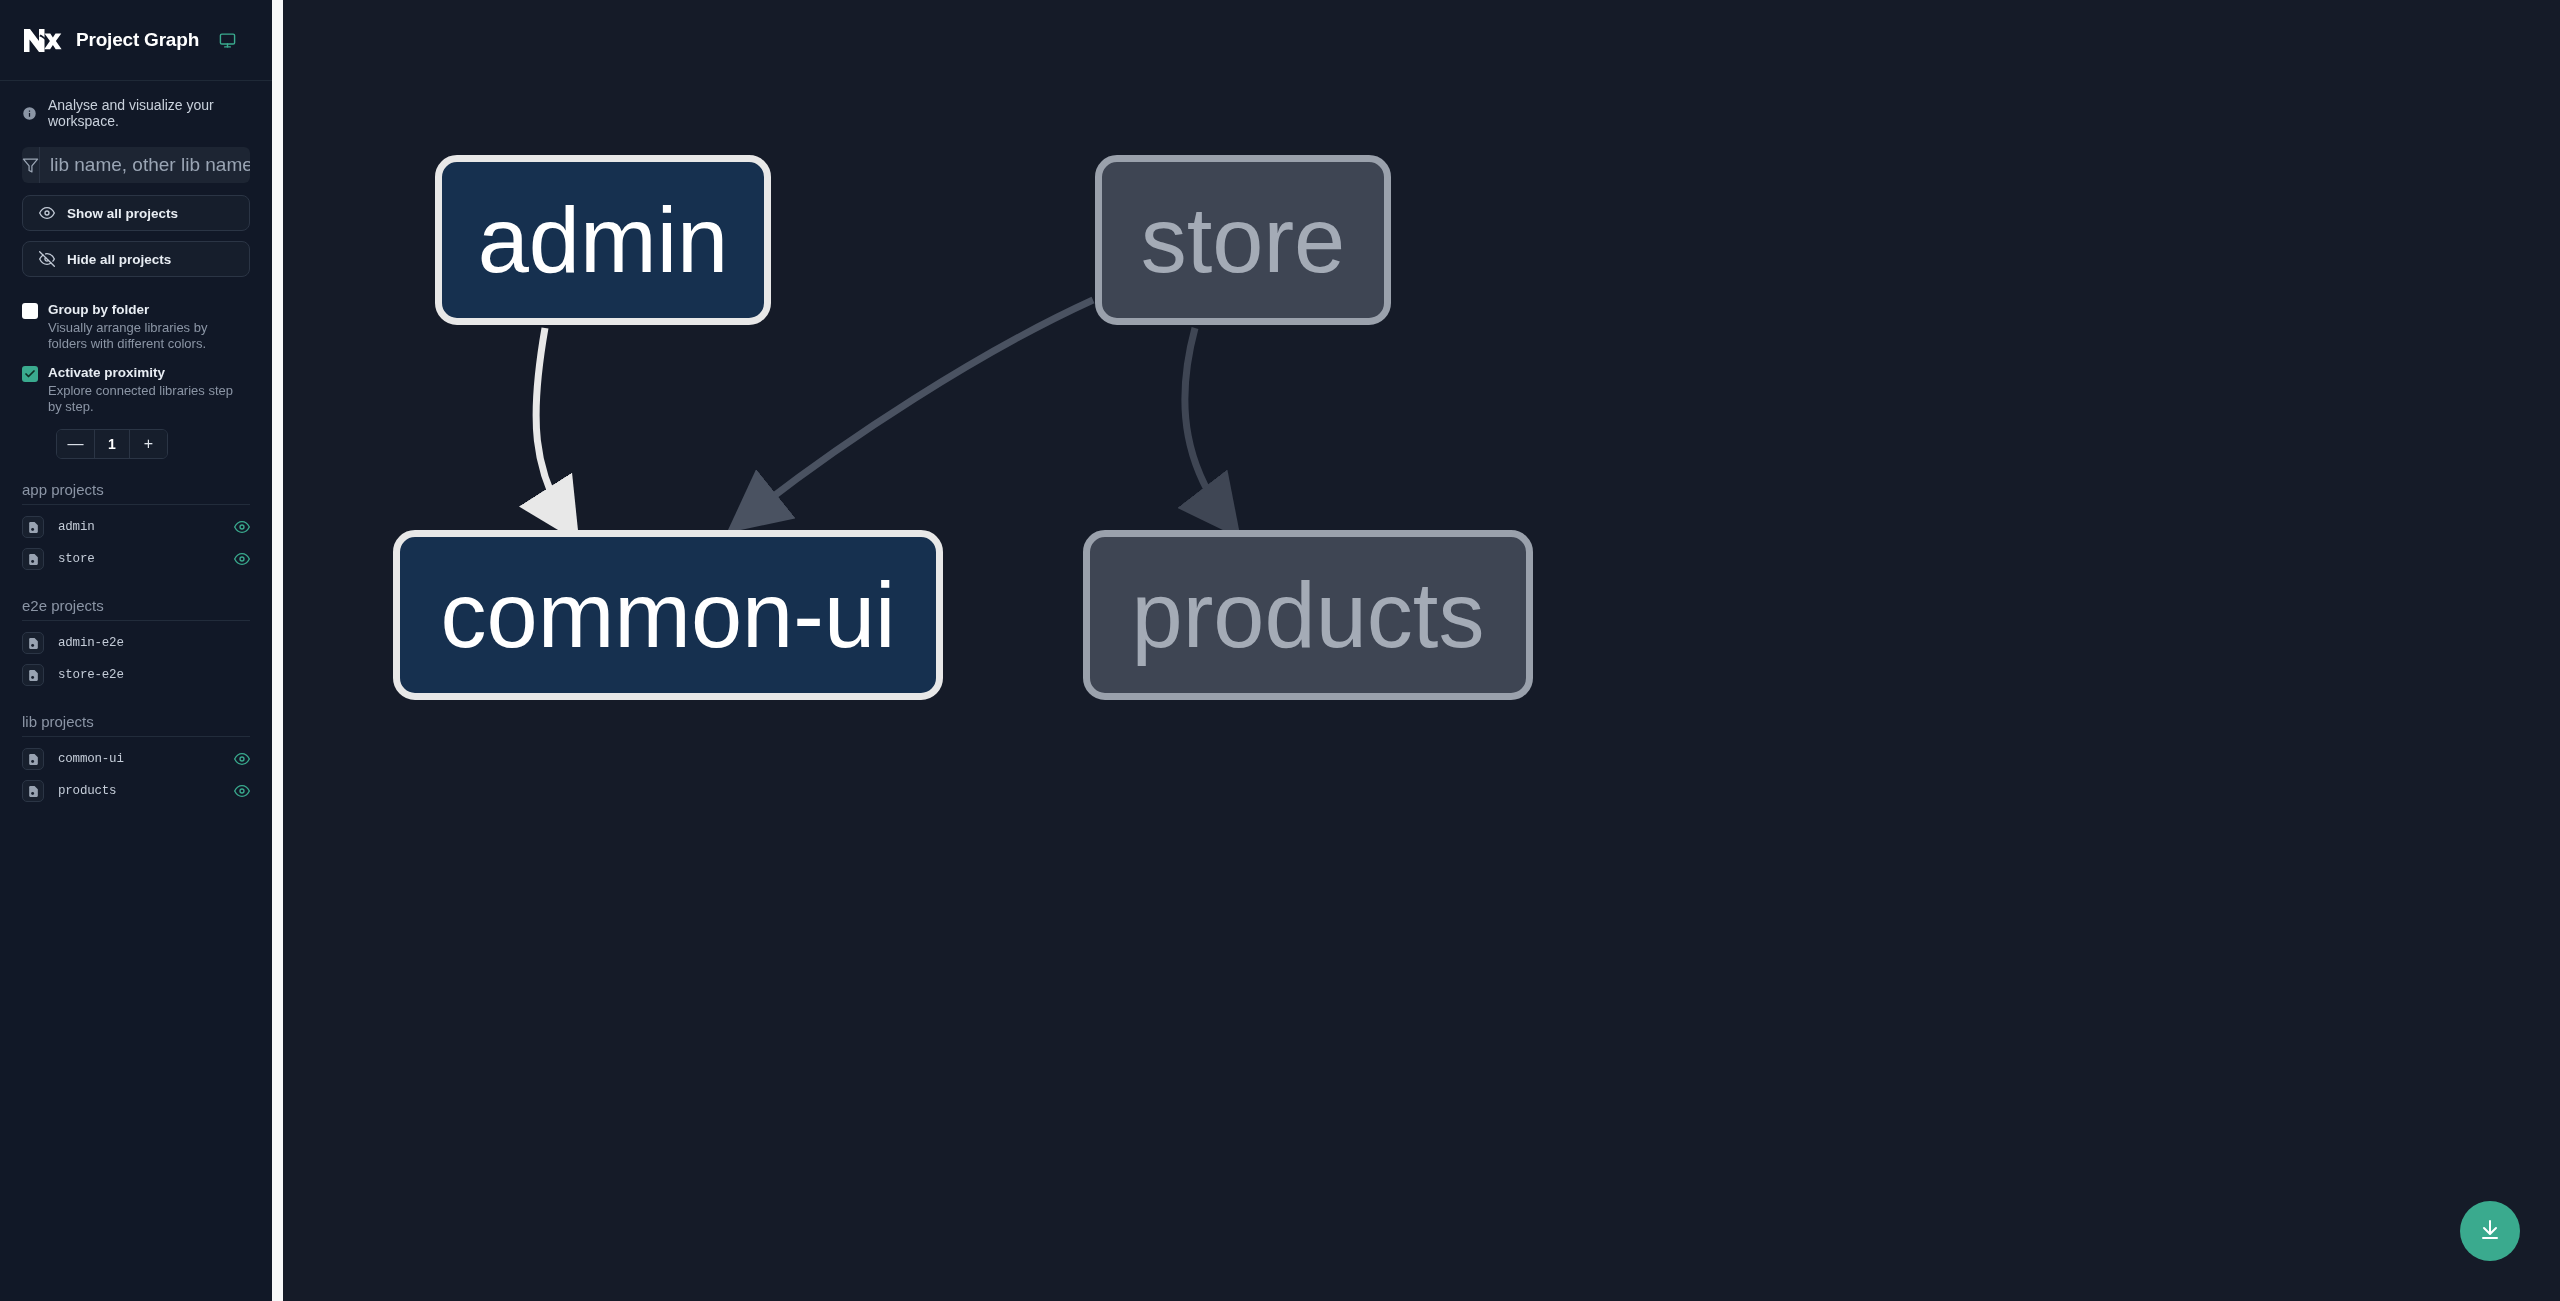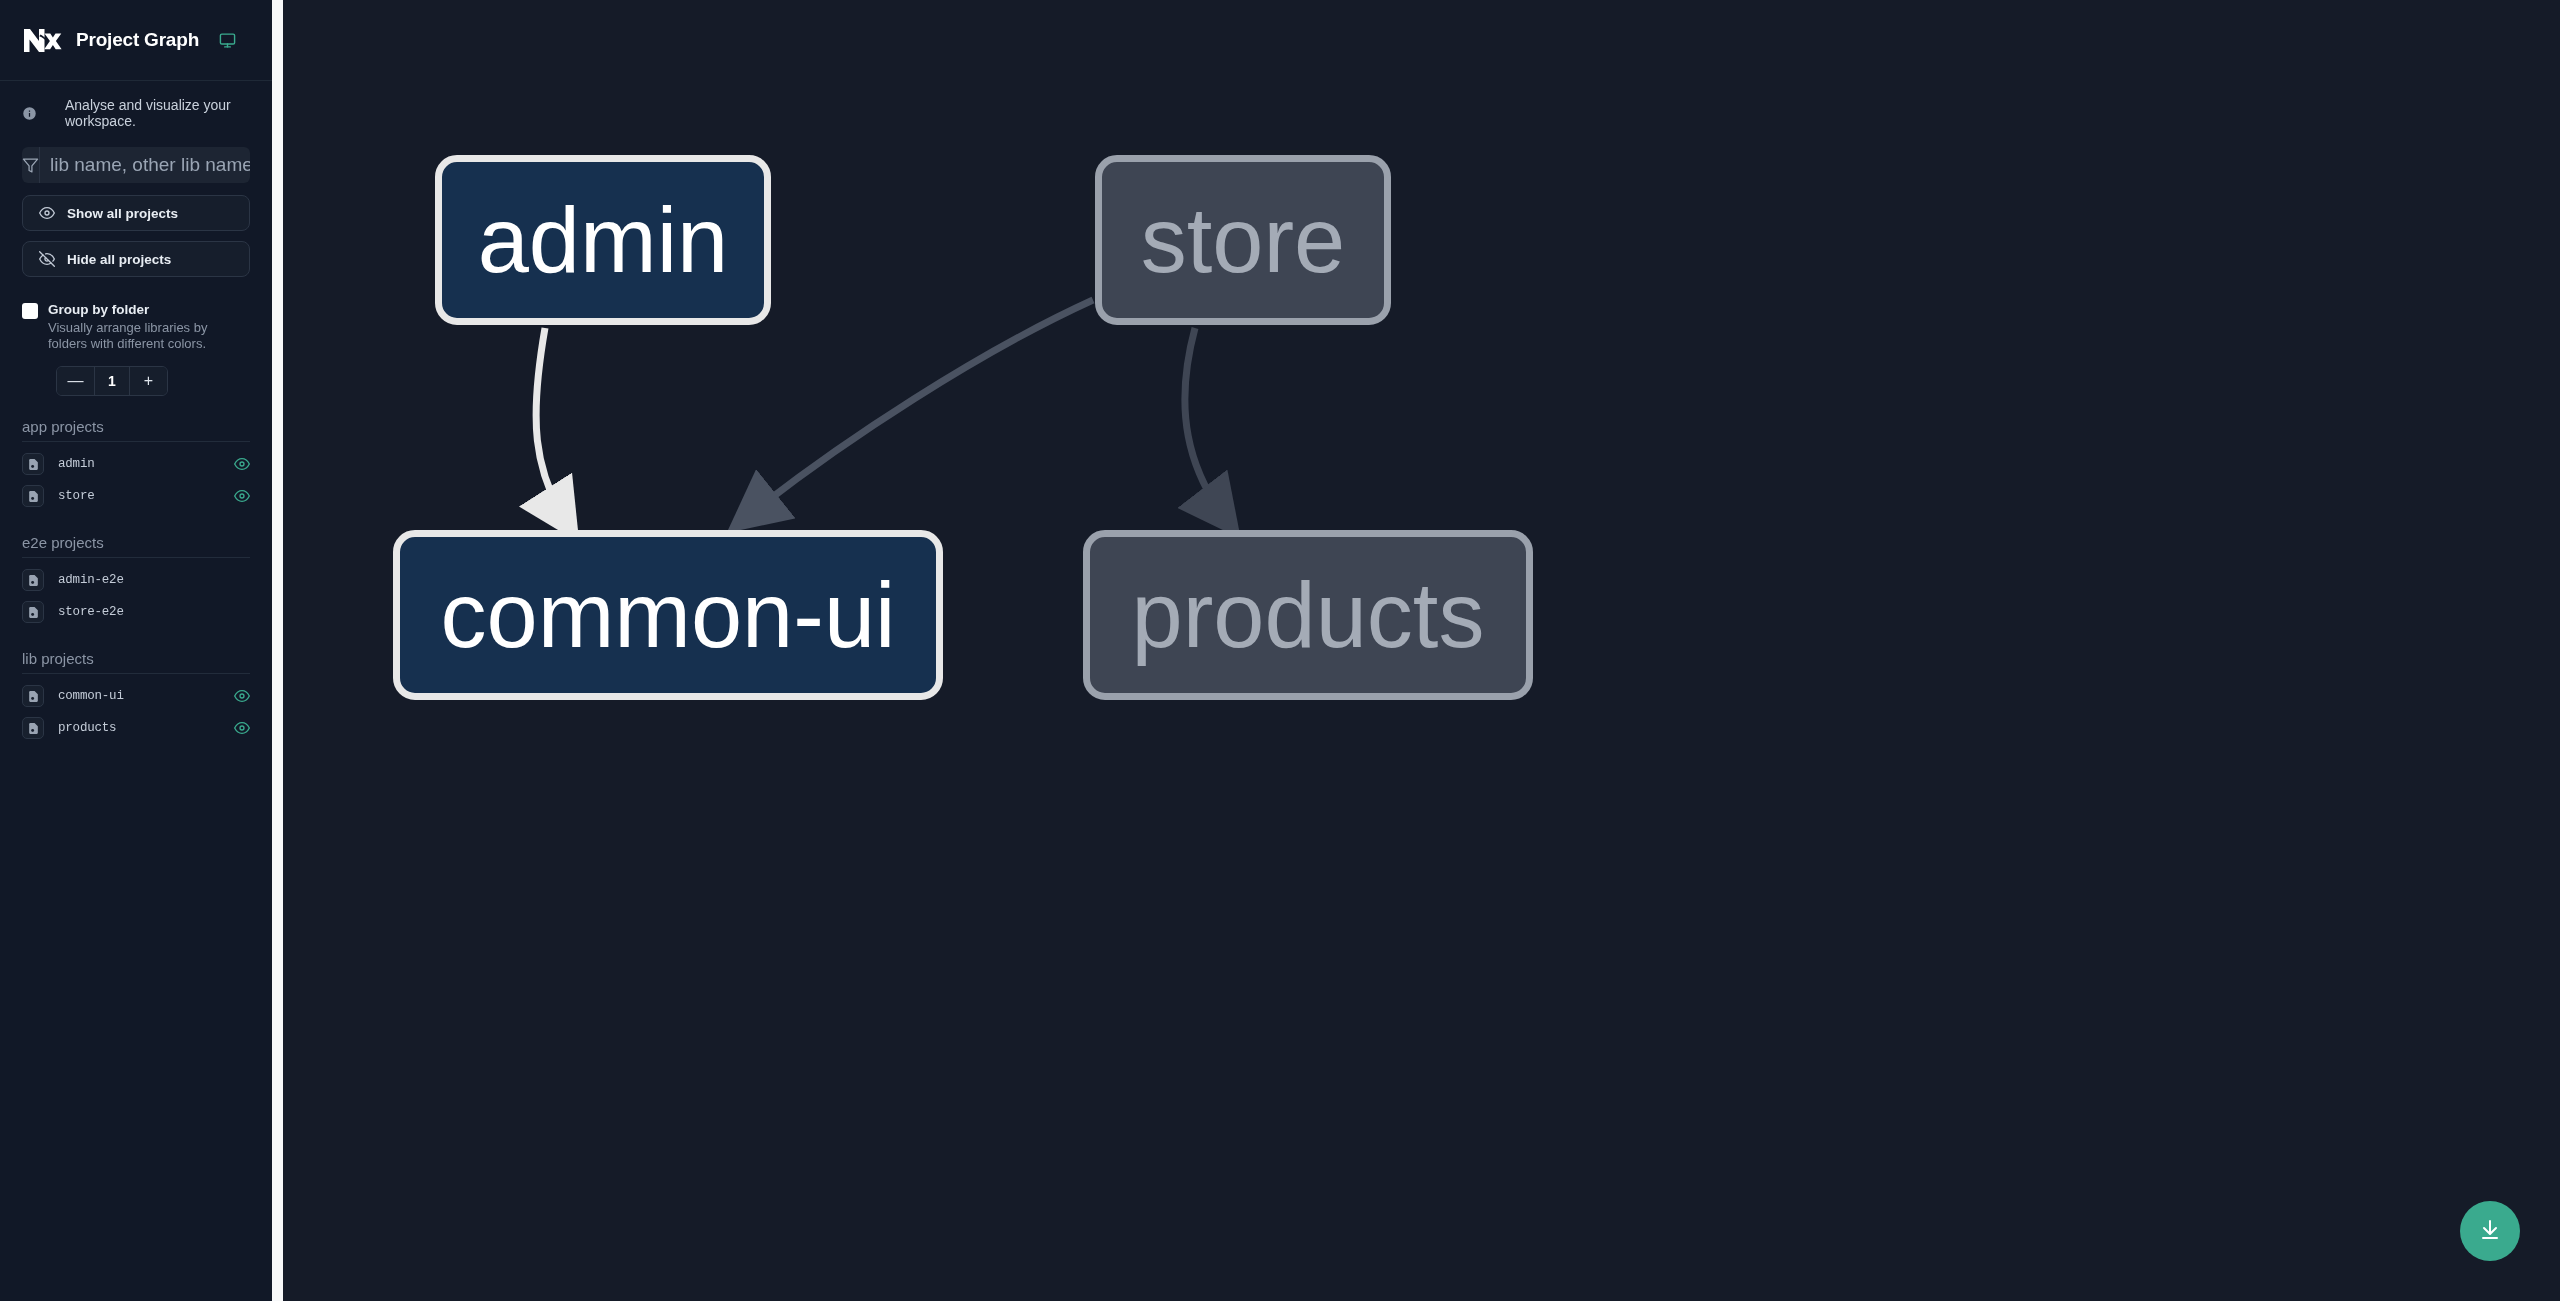--- a/index.html
+++ b/index.html
@@ -31,21 +31,21 @@
     font-size: 19px; font-weight: bold; color: #ffffff;
     letter-spacing: -0.2px; white-space: nowrap;
   }
   .monitor-icon { margin-left: 6px; color: #3aaa8e; display: flex; }
 
   .tagline-row {
     display: flex; align-items: center; gap: 10px;
     padding: 16px 22px 14px 22px;
   }
   .info-icon { flex: 0 0 16px; color: #8b95a5; display: flex; }
-  .tagline { font-size: 14px; color: #c9d1dc; margin-left: 17px; }
+  .tagline { font-size: 14px; color: #c9d1dc; }
 
   .filter-wrap { padding: 4px 22px 0 22px; }
   .filter-box {
     display: flex; align-items: center;
     height: 36px; background: #1d2533;
     border-radius: 6px; overflow: hidden;
   }
   .filter-icon-cell {
     width: 38px; height: 36px;
     display: flex; align-items: center; justify-content: center;
@@ -228,20 +228,31 @@
     </div>
 
     <div class="check-row" style="padding-top:24px;">
       <span class="cbox white"></span>
       <span class="check-text">
         <span class="check-label">Group by folder</span>
         <span class="check-desc">Visually arrange libraries by folders with different colors.</span>
       </span>
     </div>
 
+    <div class="check-row" style="padding-top:12px;">
+      <span class="cbox checked">
+        <svg viewBox="0 0 24 24" fill="none" stroke="#0f2e24" stroke-width="3.5" stroke-linecap="round" stroke-linejoin="round">
+            <polyline points="20 6 9 17 4 12"></polyline>
+          </svg>
+      </span>
+      <span class="check-text">
+        <span class="check-label">Activate proximity</span>
+        <span class="check-desc">Explore connected libraries step by step.</span>
+      </span>
+    </div>
 
     <div class="stepper">
       <button class="step-btn">—</button>
       <span class="step-val">1</span>
       <button class="step-btn">+</button>
     </div>
 
     <div class="proj-scroll" id="project-groups">
         <div class="group">
           <div class="group-title">app projects</div>

